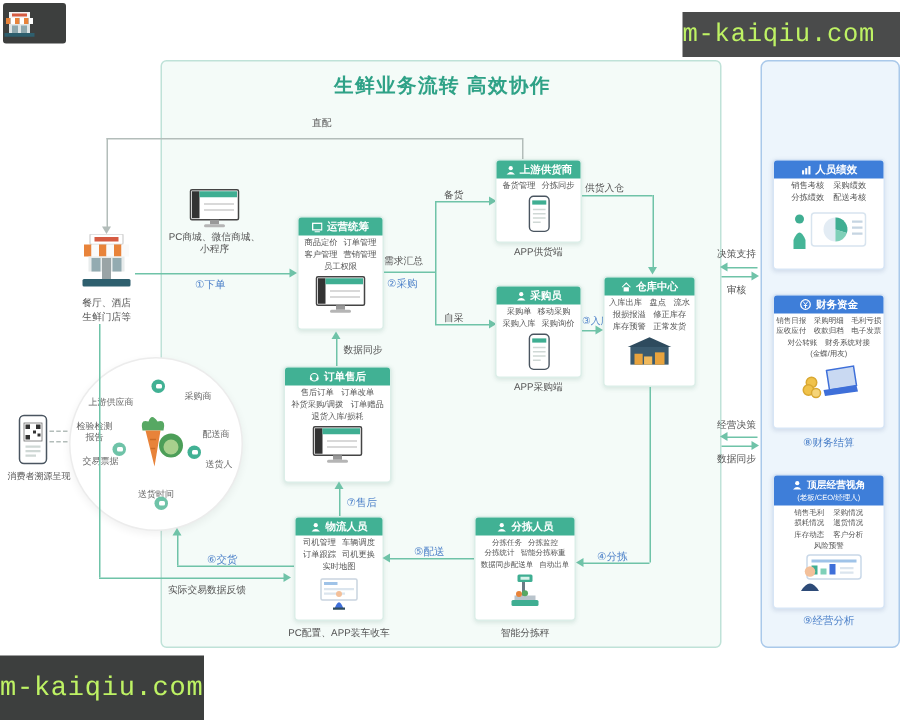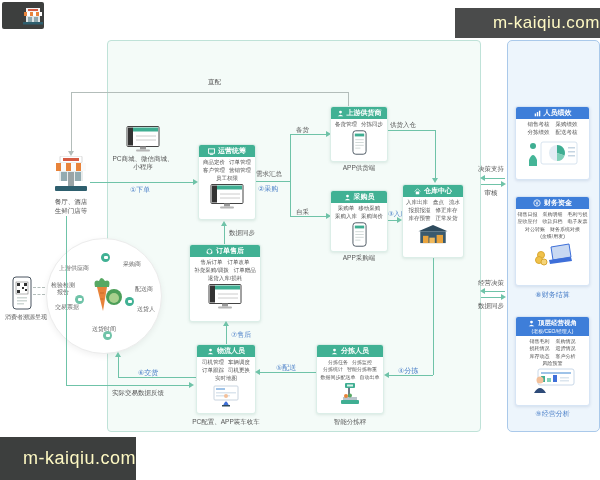--- a/index.html
+++ b/index.html
@@ -28,21 +28,21 @@
   .vl{position:absolute;width:1px;background:#6fc3a8;}
   .grey{background:#b3bdba;}
   .arr{position:absolute;width:0;height:0;}
   .arr-r{border-top:3px solid transparent;border-bottom:3px solid transparent;border-left:5px solid #6fc3a8;}
   .arr-l{border-top:3px solid transparent;border-bottom:3px solid transparent;border-right:5px solid #6fc3a8;}
   .arr-d{border-left:3px solid transparent;border-right:3px solid transparent;border-top:5px solid #6fc3a8;}
   .arr-u{border-left:3px solid transparent;border-right:3px solid transparent;border-bottom:5px solid #6fc3a8;}
   .arr-d.g{border-top-color:#b3bdba;}
   .dash{position:absolute;border-top:1px dashed #b3bdba;}
   
-  .wm{position:absolute;background:#3d3f3e;color:#fef9c3;display:flex;align-items:center;justify-content:flex-end;letter-spacing:.5px;}
+  .wm{position:absolute;background:#3d3f3e;color:#bef264;display:flex;align-items:center;justify-content:flex-start;letter-spacing:.5px;font-family:Liberation Mono, monospace;}
   
   .circle{position:absolute;left:46px;top:238px;width:114px;height:114px;border-radius:50%;background:#fff;border:1px solid #ececec;box-shadow:0 2px 6px rgba(0,0,0,.06);}
   .citem{position:absolute;font-size:6px;color:#666;white-space:nowrap;}
   .dot{position:absolute;width:9px;height:9px;border-radius:50%;background:#41b194;display:flex;align-items:center;justify-content:center;}
   .dot b{width:4px;height:3px;background:#fff;border-radius:1px;}
 </style>
 </head>
 <body>
 
 <div id="canvas">
@@ -65,20 +65,21 @@
   </div>
   <div class="wm" style="left:455px;top:8px;width:145px;height:30px;font-size:17px;background:#4a4b4b;">
       <span>m-kaiqiu.com</span>
     </div>
   <div class="wm" style="left:0;top:437px;width:136px;height:43px;font-size:18px;">
       <span>m-kaiqiu.com</span>
     </div>
 
   <div class="main-box"></div>
   <div class="panel-box"></div>
+  <div class="main-title">生鲜业务流转  高效协作</div>
 
   <svg class="abs" style="left:52px;top:156px;" width="38" height="40" viewBox="0 0 38 40">
     <rect x="8" y="0" width="22" height="7" rx="1" fill="#fff" stroke="#d8d8d8"></rect>
       <rect x="11" y="2" width="16" height="3" fill="#d65c43"></rect>
     <rect x="4" y="7" width="5" height="8" fill="#e8833a"></rect>
       <rect x="9" y="7" width="5" height="8" fill="#fafafa"></rect>
       <rect x="14" y="7" width="5" height="8" fill="#e8833a"></rect>
       <rect x="19" y="7" width="5" height="8" fill="#fafafa"></rect>
       <rect x="24" y="7" width="5" height="8" fill="#e8833a"></rect>
       <rect x="29" y="7" width="5" height="8" fill="#fafafa"></rect>

